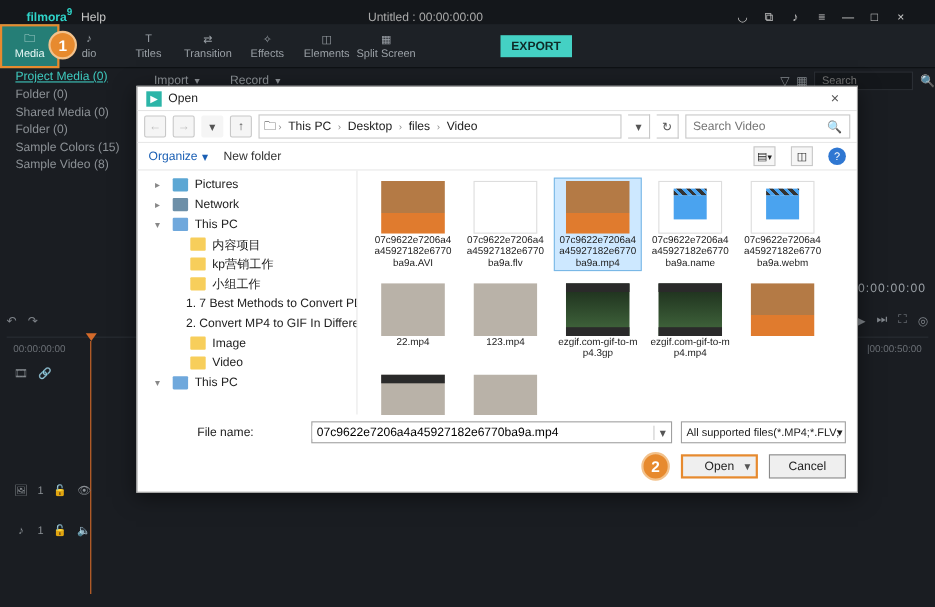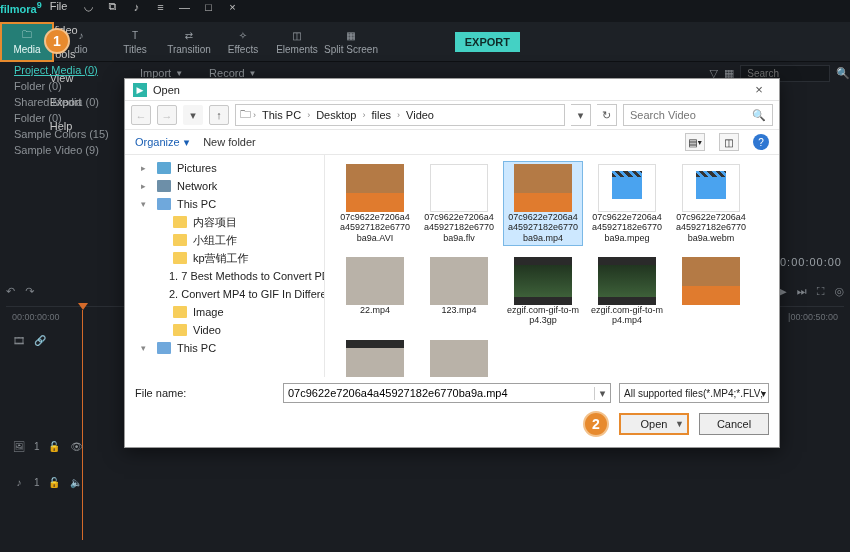--- a/index.html
+++ b/index.html
@@ -1,19 +1,19 @@
 <!DOCTYPE html>
 <html><head>
 <meta charset="utf-8">
 <style>
 * { margin: 0; padding: 0; box-sizing: border-box; font-family: "Segoe UI", Arial, sans-serif; }
 body { width: 850px; height: 552px; background: #1a1d22; overflow: hidden; position: relative; }
 
 
-.titlebar { height: 22px; background: #14171b; display: flex; align-items: flex-start; color: #c6c6c6; font-size: 11px; padding: 0 0; }
+.titlebar { height: 22px; background: #14171b; display: flex; align-items: flex-end; color: #c6c6c6; font-size: 11px; padding: 0 24px; }
 .titlebar .logo { color: #2fd3c8; font-weight: bold; margin-right: 8px; }
 .titlebar .logo sup { font-size: 9px; }
 .titlebar .menus { display: flex; gap: 12px; flex-direction: column; }
 .titlebar .doc-title { flex: 1; text-align: center; color: #aaa; }
 .titlebar .winctl { display: flex; gap: 10px; align-items: center; }
 .titlebar .winctl span { width: 14px; text-align: center; cursor: default; }
 
 .ribbon { height: 40px; background: #1d2126; display: flex; align-items: center; border-bottom: 1px solid #0e1013; }
 .rib-item { width: 54px; height: 40px; display: flex; flex-direction: column; align-items: center; justify-content: center; font-size: 10px; color: #9aa0a6; gap: 1px; }
 .rib-item .ic { width: 16px; height: 14px; display: flex; align-items: center; justify-content: center; }
@@ -89,21 +89,21 @@
 .thumb.vid::before { top: 0; }
 .thumb.vid::after { bottom: 0; }
 .thumb .clap { width: 30px; height: 22px; background: #4aa3ef; position: relative; }
 .thumb .clap::before { content: ""; position: absolute; top: -6px; left: 0; right: 0; height: 6px; background: repeating-linear-gradient(45deg,#333 0 3px,#4aa3ef 3px 6px); }
 .thumb .dog { width: 100%; height: 100%; background: linear-gradient(#b47a45 60%, #e07b2e 60%); }
 .thumb .green { width: 100%; height: 100%; background: linear-gradient(#1a2a1a, #446b3f); }
 .thumb .gray { width: 100%; height: 100%; background: #b9b2a8; }
 
 .dlg-foot { padding: 6px 10px 10px 10px; display: flex; flex-direction: column; gap: 8px; }
 .fn-row { display: flex; align-items: center; gap: 8px; }
-.fn-row label { width: 140px; text-align: left; font-size: 11px; }
+.fn-row label { width: 140px; text-align: center; font-size: 11px; }
 .fn-row .combo { flex: 1; height: 20px; border: 1px solid #a0a0a0; display: flex; align-items: center; }
 .fn-row .combo input { flex: 1; border: none; outline: none; font-size: 11px; padding: 0 4px; }
 .fn-row .combo .car { width: 16px; text-align: center; color: #555; border-left: 1px solid #ccc; }
 .fn-row .filter { width: 150px; height: 20px; border: 1px solid #a0a0a0; position: relative; display: flex; align-items: center; padding: 0 4px; font-size: 10px; white-space: nowrap; overflow: hidden; }
 .fn-row .filter .car { position: absolute; right: 2px; }
 .btn-row { display: flex; align-items: center; justify-content: flex-end; gap: 10px; }
 .winbtn { height: 22px; min-width: 70px; border: 1px solid #8a8a8a; background: #efefef; font-size: 11px; display: flex; align-items: center; justify-content: center; position: relative; padding: 0 8px; }
 .winbtn.split .car { position: absolute; right: 3px; font-size: 9px; color: #555; }
 .winbtn.hl { border: 2px solid #e78a2e; }
 </style>
@@ -113,20 +113,21 @@
 <div class="titlebar">
   <span class="logo"><span>filmora</span><sup>9</sup></span>
   <div class="menus">
     <span>File</span>
     <span>Video</span>
     <span>Tools</span>
     <span>View</span>
     <span>Export</span>
     <span>Help</span>
   </div>
+  <div class="doc-title">Untitled : 00:00:00:00</div>
   <div class="winctl">
     <span>◡</span>
     <span>⧉</span>
     <span>♪</span>
     <span>≡</span>
     <span>—</span>
     <span>□</span>
     <span>×</span>
   </div>
 </div>
@@ -164,21 +165,21 @@
 </div>
 
 <div class="badge-num" style="left:44px; top:28px;">1</div>
 
 <div class="sidebar">
   <div class="sb-line hl">Project Media (0)</div>
   <div class="sb-line">Folder (0)</div>
   <div class="sb-line">Shared Media (0)</div>
   <div class="sb-line">Folder (0)</div>
   <div class="sb-line">Sample Colors (15)</div>
-  <div class="sb-line">Sample Video (9)</div>
+  <div class="sb-line">Sample Video (8)</div>
 </div>
 
 <div class="toolbar2">
   <div class="drop">
       <span>Import</span>
       <span class="tri">▼</span>
     </div>
   <div class="drop">
       <span>Record</span>
       <span class="tri">▼</span>
@@ -287,26 +288,26 @@
           <span>This PC</span>
         </div>
         <div class="node sub">
           <span class="exp"></span>
           <span class="fico f"></span>
           <span>内容项目</span>
         </div>
         <div class="node sub">
           <span class="exp"></span>
           <span class="fico f"></span>
+          <span>kp营销工作</span>
+        </div>
+        <div class="node sub">
+          <span class="exp"></span>
+          <span class="fico f"></span>
           <span>小组工作</span>
-        </div>
-        <div class="node sub">
-          <span class="exp"></span>
-          <span class="fico f"></span>
-          <span>kp营销工作</span>
         </div>
         <div class="node sub">
           <span class="exp"></span>
           <span class="fico f"></span>
           <span>1. 7 Best Methods to Convert PDF to GIF</span>
         </div>
         <div class="node sub">
           <span class="exp"></span>
           <span class="fico f"></span>
           <span>2. Convert MP4 to GIF In Different Devices</span>
@@ -345,21 +346,21 @@
           <div class="fitem sel">
             <div class="thumb">
               <div class="dog"></div>
             </div>
             <span>07c9622e7206a4a45927182e6770ba9a.mp4</span>
           </div>
           <div class="fitem">
             <div class="thumb white">
               <div class="clap"></div>
             </div>
-            <span>07c9622e7206a4a45927182e6770ba9a.mpeg</span>
+            <span>07c9622e7206a4a45927182e6770ba9a.name</span>
           </div>
           <div class="fitem">
             <div class="thumb white">
               <div class="clap"></div>
             </div>
             <span>07c9622e7206a4a45927182e6770ba9a.webm</span>
           </div>
           <div class="fitem">
             <div class="thumb">
               <div class="gray"></div>

